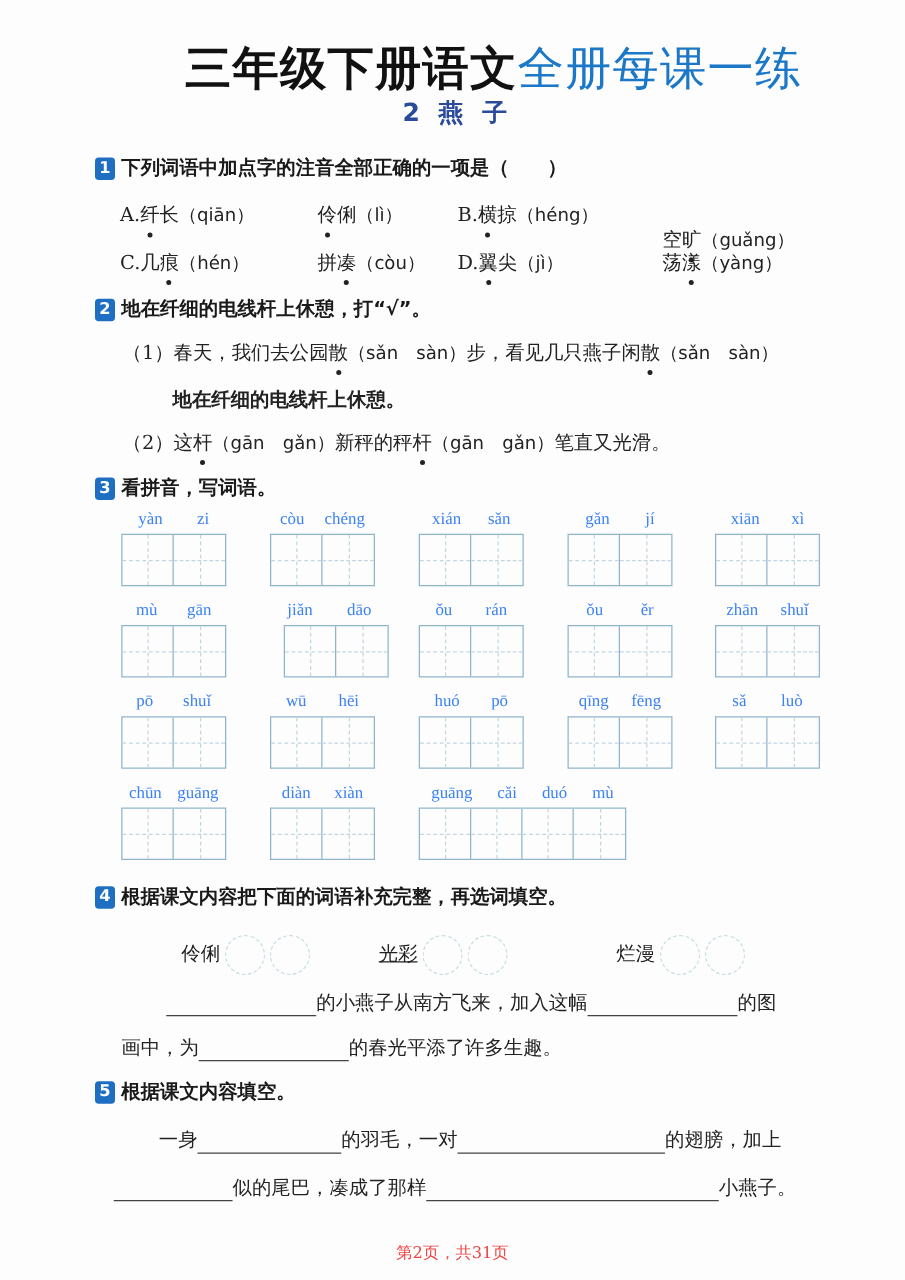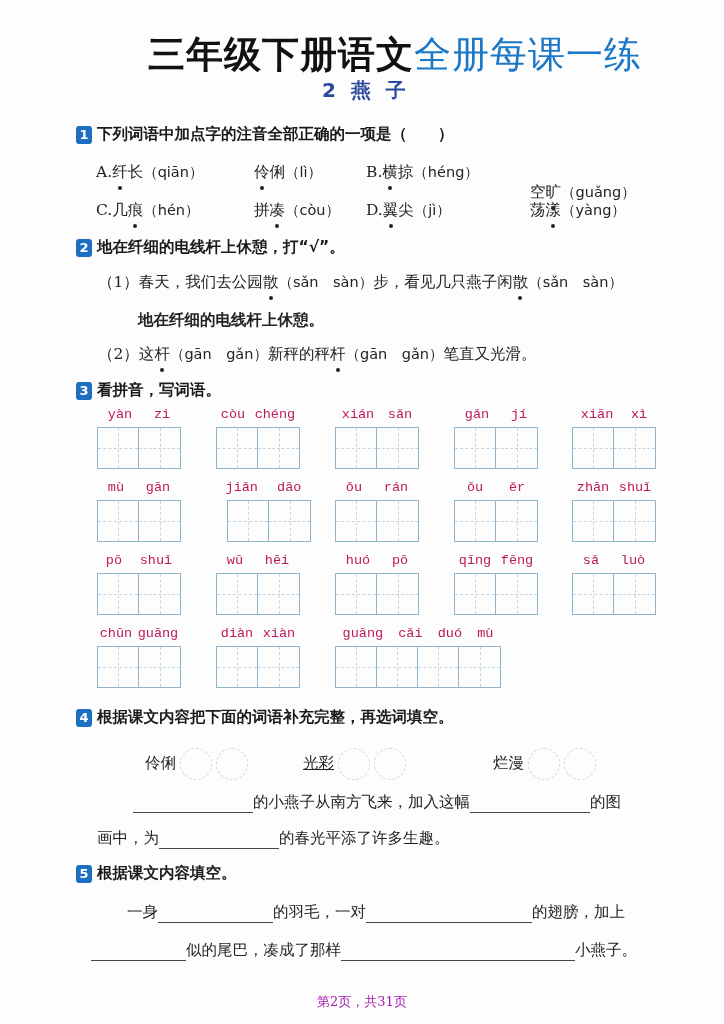--- a/index.html
+++ b/index.html
@@ -31,40 +31,40 @@
   .py { font-family:"DejaVu Sans", sans-serif; font-size:14.5px; }
   .dotc { position:relative; display:inline-block; }
   .dotc::after {
     content:""; position:absolute; left:50%; bottom:-7px; width:4px; height:4px; margin-left:-2px;
     background:#222; border-radius:50%;
   }
   .opt { position:absolute; white-space:nowrap; font-size:15.5px; }
   .grid-word { position:absolute; }
   .grid-py {
     position:absolute; top:-20px; left:0; right:0; display:flex; justify-content:space-around;
-    font-family:Liberation Mono, monospace; font-size:13.5px; color:#be185d; white-space:nowrap;
+    font-family:Liberation Serif, serif; font-size:13.5px; color:#3b82f6; white-space:nowrap;
   }
   .grid-boxes { display:flex; border:1px solid #8fb5cc; }
   .cell {
     width:41px; height:40px; position:relative; border-right:1px solid #8fb5cc; box-sizing:border-box;
   }
   .cell:last-child { border-right:none; }
   .cell::before {
     content:""; position:absolute; left:50%; top:0; bottom:0; border-left:1px dashed #c2d6e2;
   }
   .cell::after {
     content:""; position:absolute; top:50%; left:0; right:0; border-top:1px dashed #c2d6e2;
   }
   .bubble {
     display:inline-block; width:30px; height:30px; border:1px dashed #c6dde2; border-radius:50%;
     vertical-align:middle; margin-left:4px;
   }
   .blank { display:inline-block; border-bottom:1px solid #444; height:16px; vertical-align:bottom; }
   .footer {
-    left:0; width:724px; text-align:center; color:#a21caf;
+    left:0; width:724px; text-align:center; color:#ef4444;
   }
 </style>
 </head>
 <body>
 
 <div class="abs title">
   <span class="black">三年级下册语文</span><span class="blue">全册每课一练</span>
 </div>
 <div class="abs subtitle">2 燕 子</div>
 

